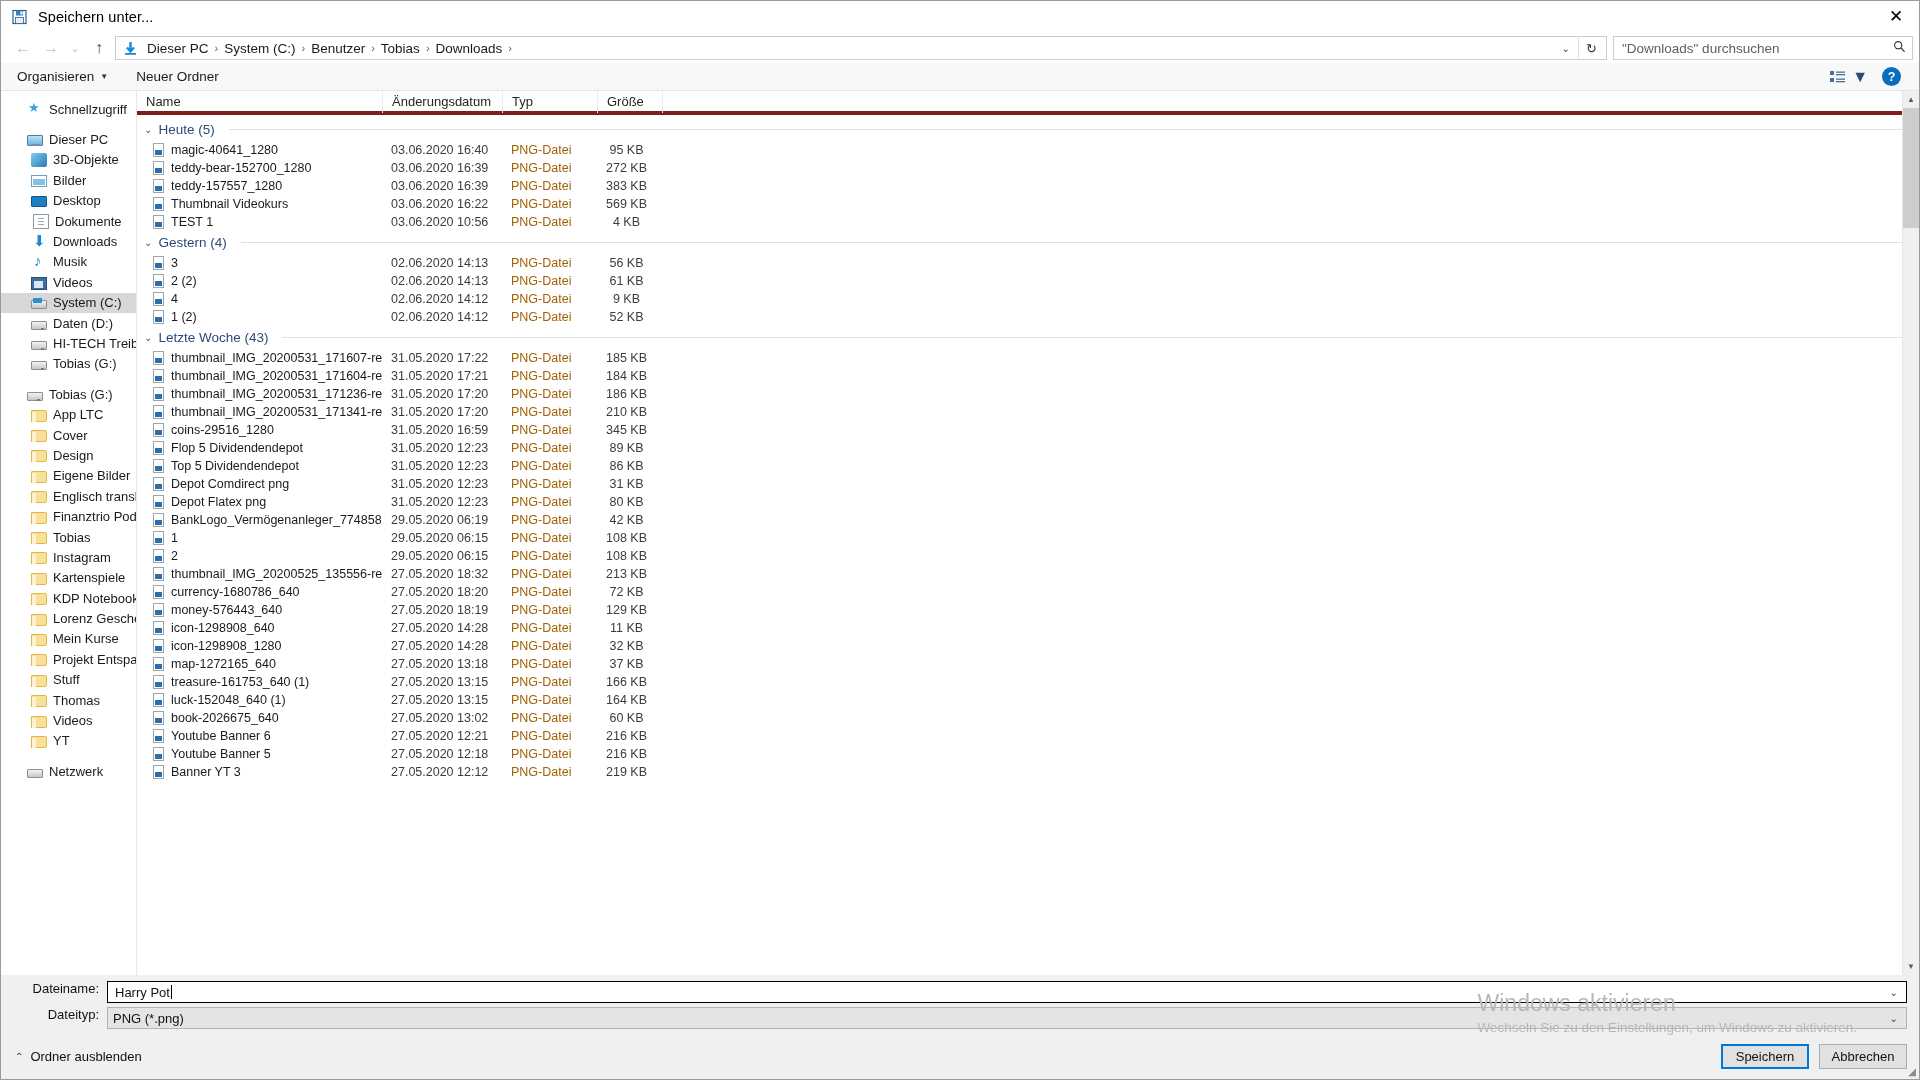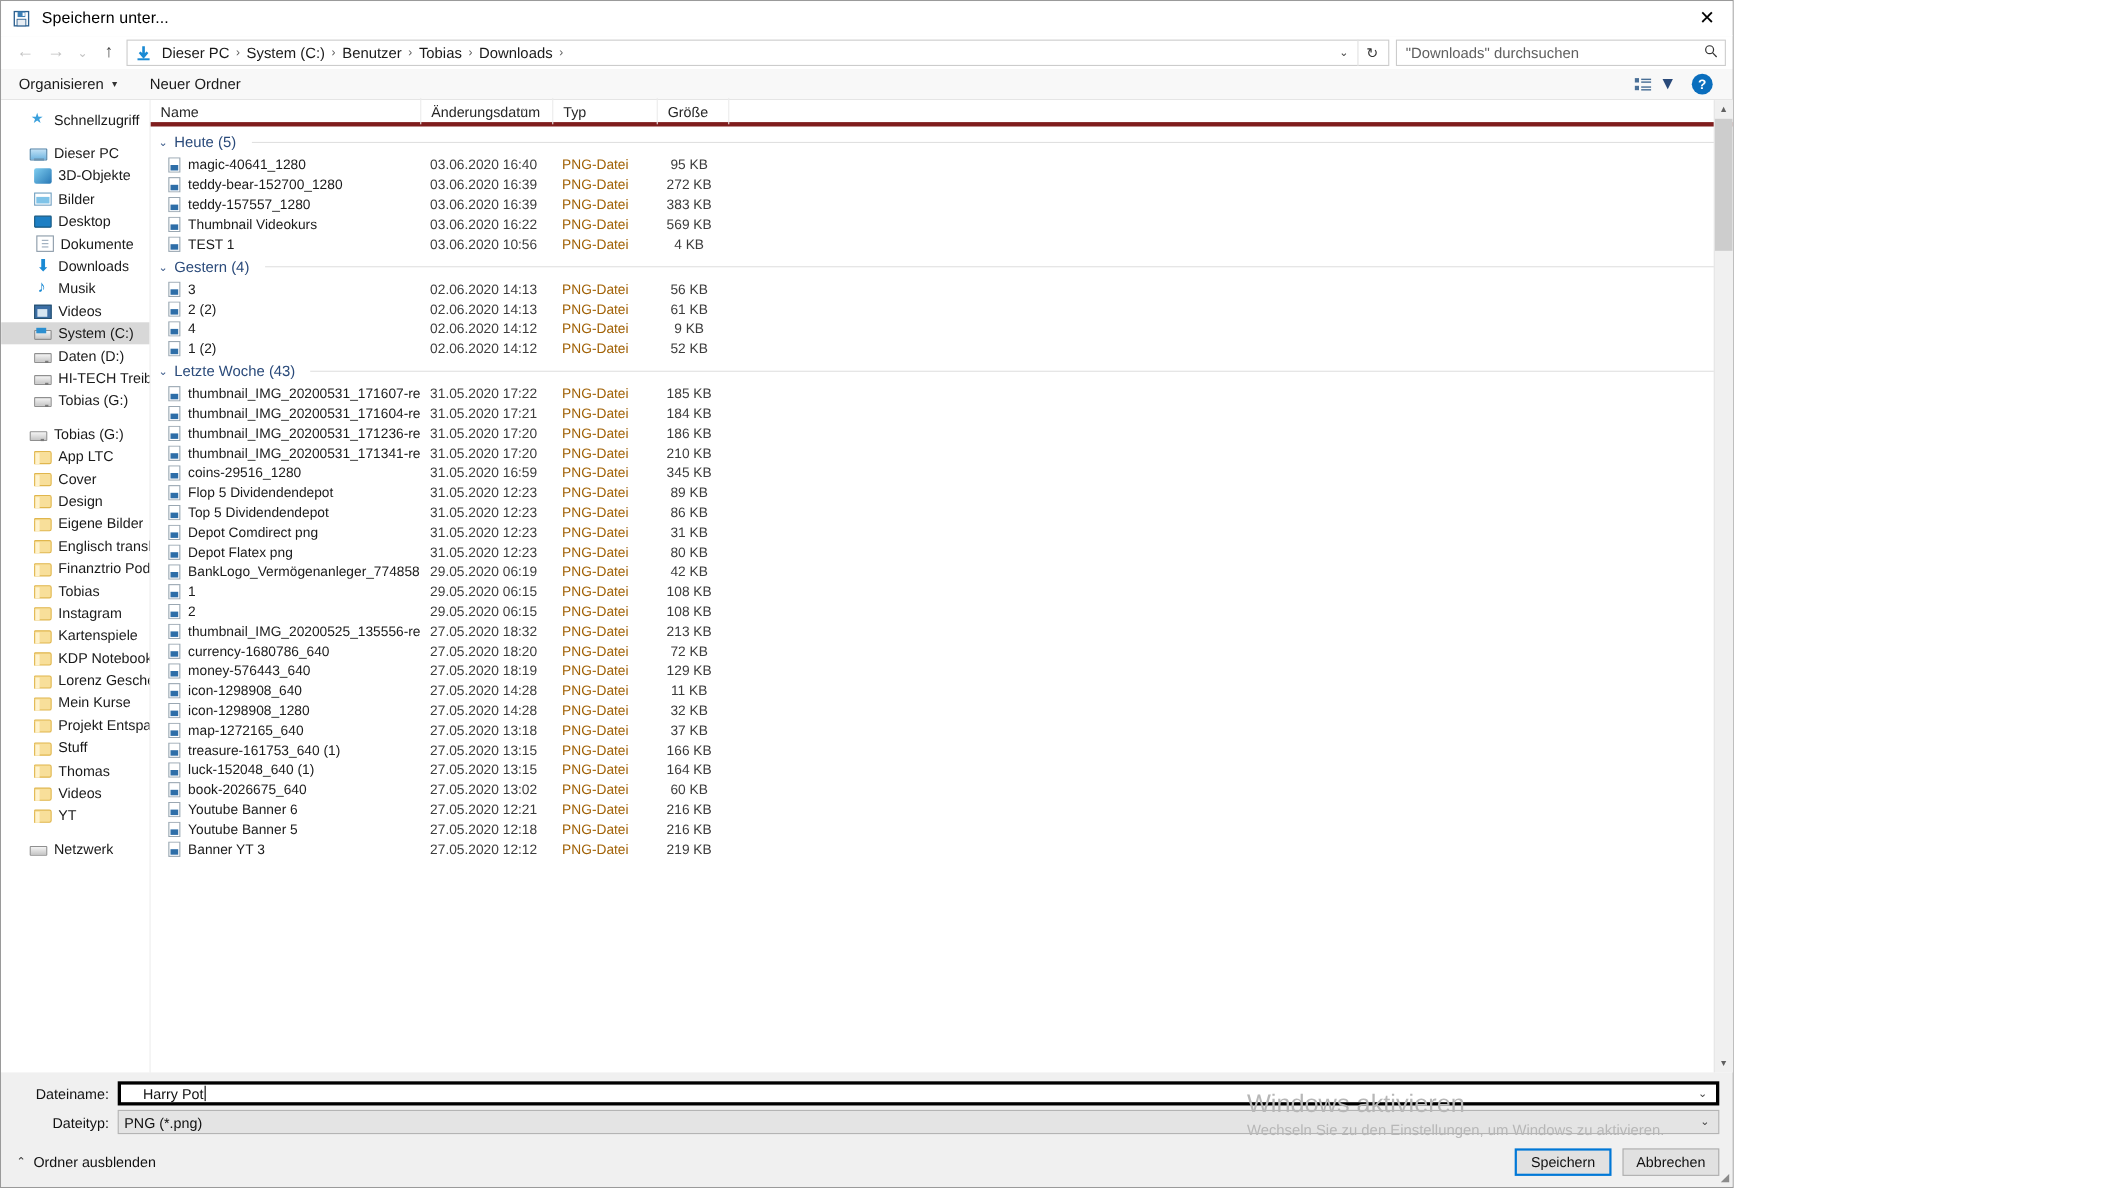--- a/index.html
+++ b/index.html
@@ -4,21 +4,21 @@
 <style>
   * { box-sizing: border-box; margin: 0; padding: 0; }
   html, body {
     width: 1920px; height: 1080px;
     background: #ffffff;
     font-family: "Liberation Sans", sans-serif;
     overflow: hidden;
   }
   .dialog {
     position: absolute; left: 0; top: 0;
-    width: 1576px; height: 1080px;
+    width: 1920px; height: 1080px;
     background: #f0f0f0;
     border: 1px solid #9a9a9a;
     display: flex; flex-direction: column;
   }
 
   
   .titlebar {
     height: 32px; background: #ffffff;
     display: flex; align-items: center;
     flex: 0 0 32px;
@@ -154,25 +154,25 @@
   .pngico::after{ content:""; position:absolute; left:1px; bottom:1px; width:7px; height:5px; background:#2e6ea8;}
 
   
   .vscroll { position:absolute; right:0; top:0; bottom:0; width:17px; background:#f0f0f0; border-left:1px solid #e6e6e6;}
   .vscroll .arrow { height:17px; display:flex; align-items:center; justify-content:center; font-size:8px; color:#606060;}
   .vscroll .arrow.bot { position:absolute; bottom:0; left:0; right:0;}
   .vscroll .thumb { position:absolute; top:17px; left:0; right:0; height:120px; background:#cdcdcd;}
 
   
   .bottom { flex: 0 0 auto; background:#f0f0f0; padding-top:6px; position:relative; }
-  .formrow { height: 26px; display: flex; align-items: center; }
+  .formrow { height: 26px; display: flex; }
   .formlabel { width: 106px; flex:0 0 106px; text-align: right; padding-right: 8px; font-size: 13px; color:#111; }
   .inputbox {
-    flex: 1 1 auto; height: 22px; background: #fff; border: 3px solid #000000;
-    display: flex; align-items: center; padding: 0 4px 0 20px; margin-right: 12px;
+    flex: 1 1 auto; height: 22px; background: #fff; border: 1px solid #000000;
+    display: flex; align-items: center; padding: 0 4px 0 7px; margin-right: 12px;
   }
   .inputbox .val { font-size: 13px; color: #111; }
   .caret-bar { display:inline-block; width:1px; height:14px; background:#000; margin-left:1px; vertical-align:middle;}
   .inputbox .chev { margin-left:auto; font-size:10px; color:#444; padding-right:4px;}
   .selectbox {
     flex: 1 1 auto; height: 22px; background: #e4e4e4; border: 1px solid #b4b4b4;
     display:flex; align-items:center; padding: 0 4px 0 5px; margin-right: 12px;
   }
   .selectbox .val { font-size: 13px; color: #111; }
   .selectbox .chev { margin-left:auto; font-size:10px; color:#444; padding-right:4px;}

